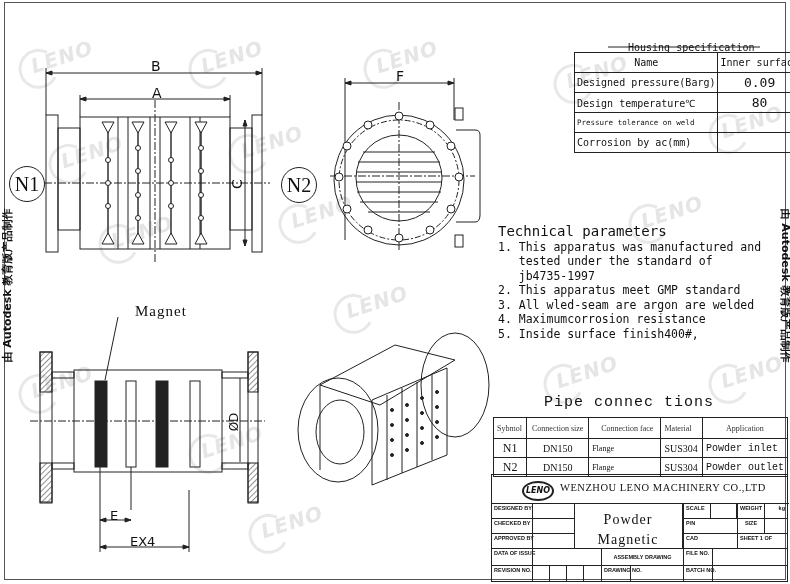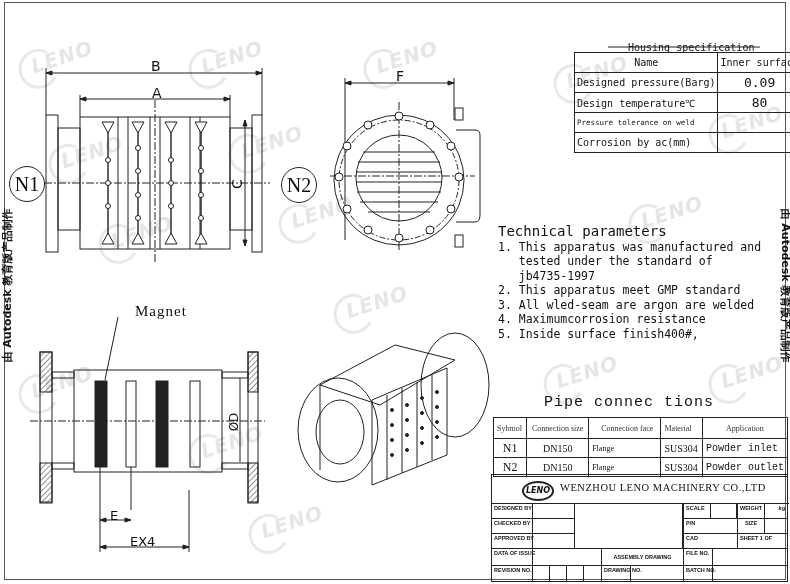--- a/index.html
+++ b/index.html
@@ -326,13 +326,14 @@
   <div class="cell" style="left:273px;top:29px;width:24px;height:16px;text-align:right;">kg</div>
   <div class="cell" style="left:246px;top:44px;width:28px;height:16px;text-align:center;">SIZE</div>
   <div class="cell" style="left:273px;top:44px;width:24px;height:16px;"></div>
   <div class="cell" style="left:246px;top:59px;width:51px;height:16px;">SHEET 1  OF</div>
   <div class="cell" style="left:192px;top:74px;width:30px;height:18px;">FILE NO.</div>
   <div class="cell" style="left:221px;top:74px;width:76px;height:18px;"></div>
   <div class="cell" style="left:192px;top:91px;width:30px;height:17px;">BATCH NO.</div>
   <div class="cell" style="left:221px;top:91px;width:76px;height:17px;"></div>
 </div>
 <div class="prodname">
+  <div>Powder Magnetic</div>
 </div>
 
 </body></html>

